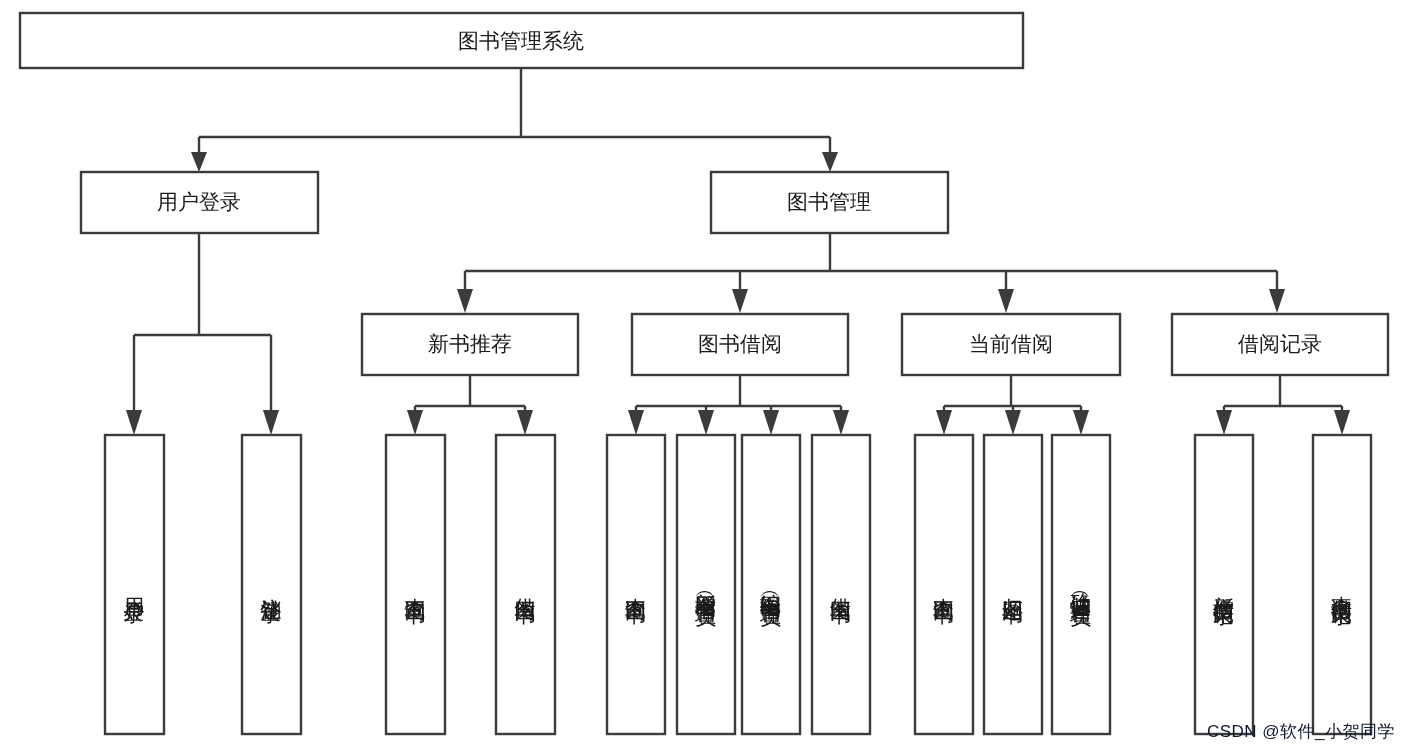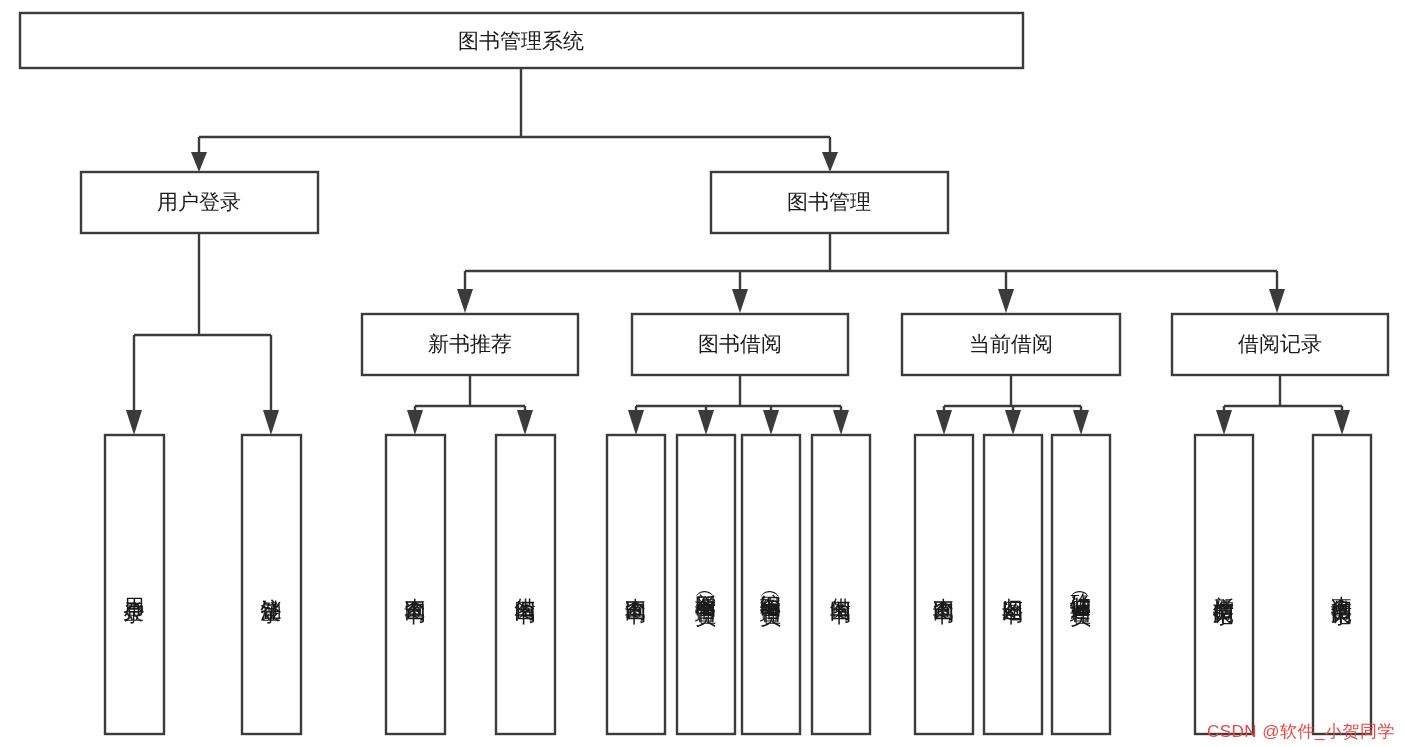--- a/index.html
+++ b/index.html
@@ -66,21 +66,21 @@
     color: #1a1a1a;
     font-family: "Liberation Sans", "DejaVu Sans", sans-serif;
     white-space: nowrap;
     pointer-events: none;
   }
   .watermark {
     position: absolute;
     right: 10px;
     bottom: 4px;
     font-size: 17px;
-    color: #ef4444;
+    color: #0f172a;
     font-family: "Liberation Sans", "DejaVu Sans", sans-serif;
     white-space: nowrap;
     letter-spacing: 0.5px;
   }
 </style>
 </head>
 <body>
 
 <div id="diagram-root">
 

